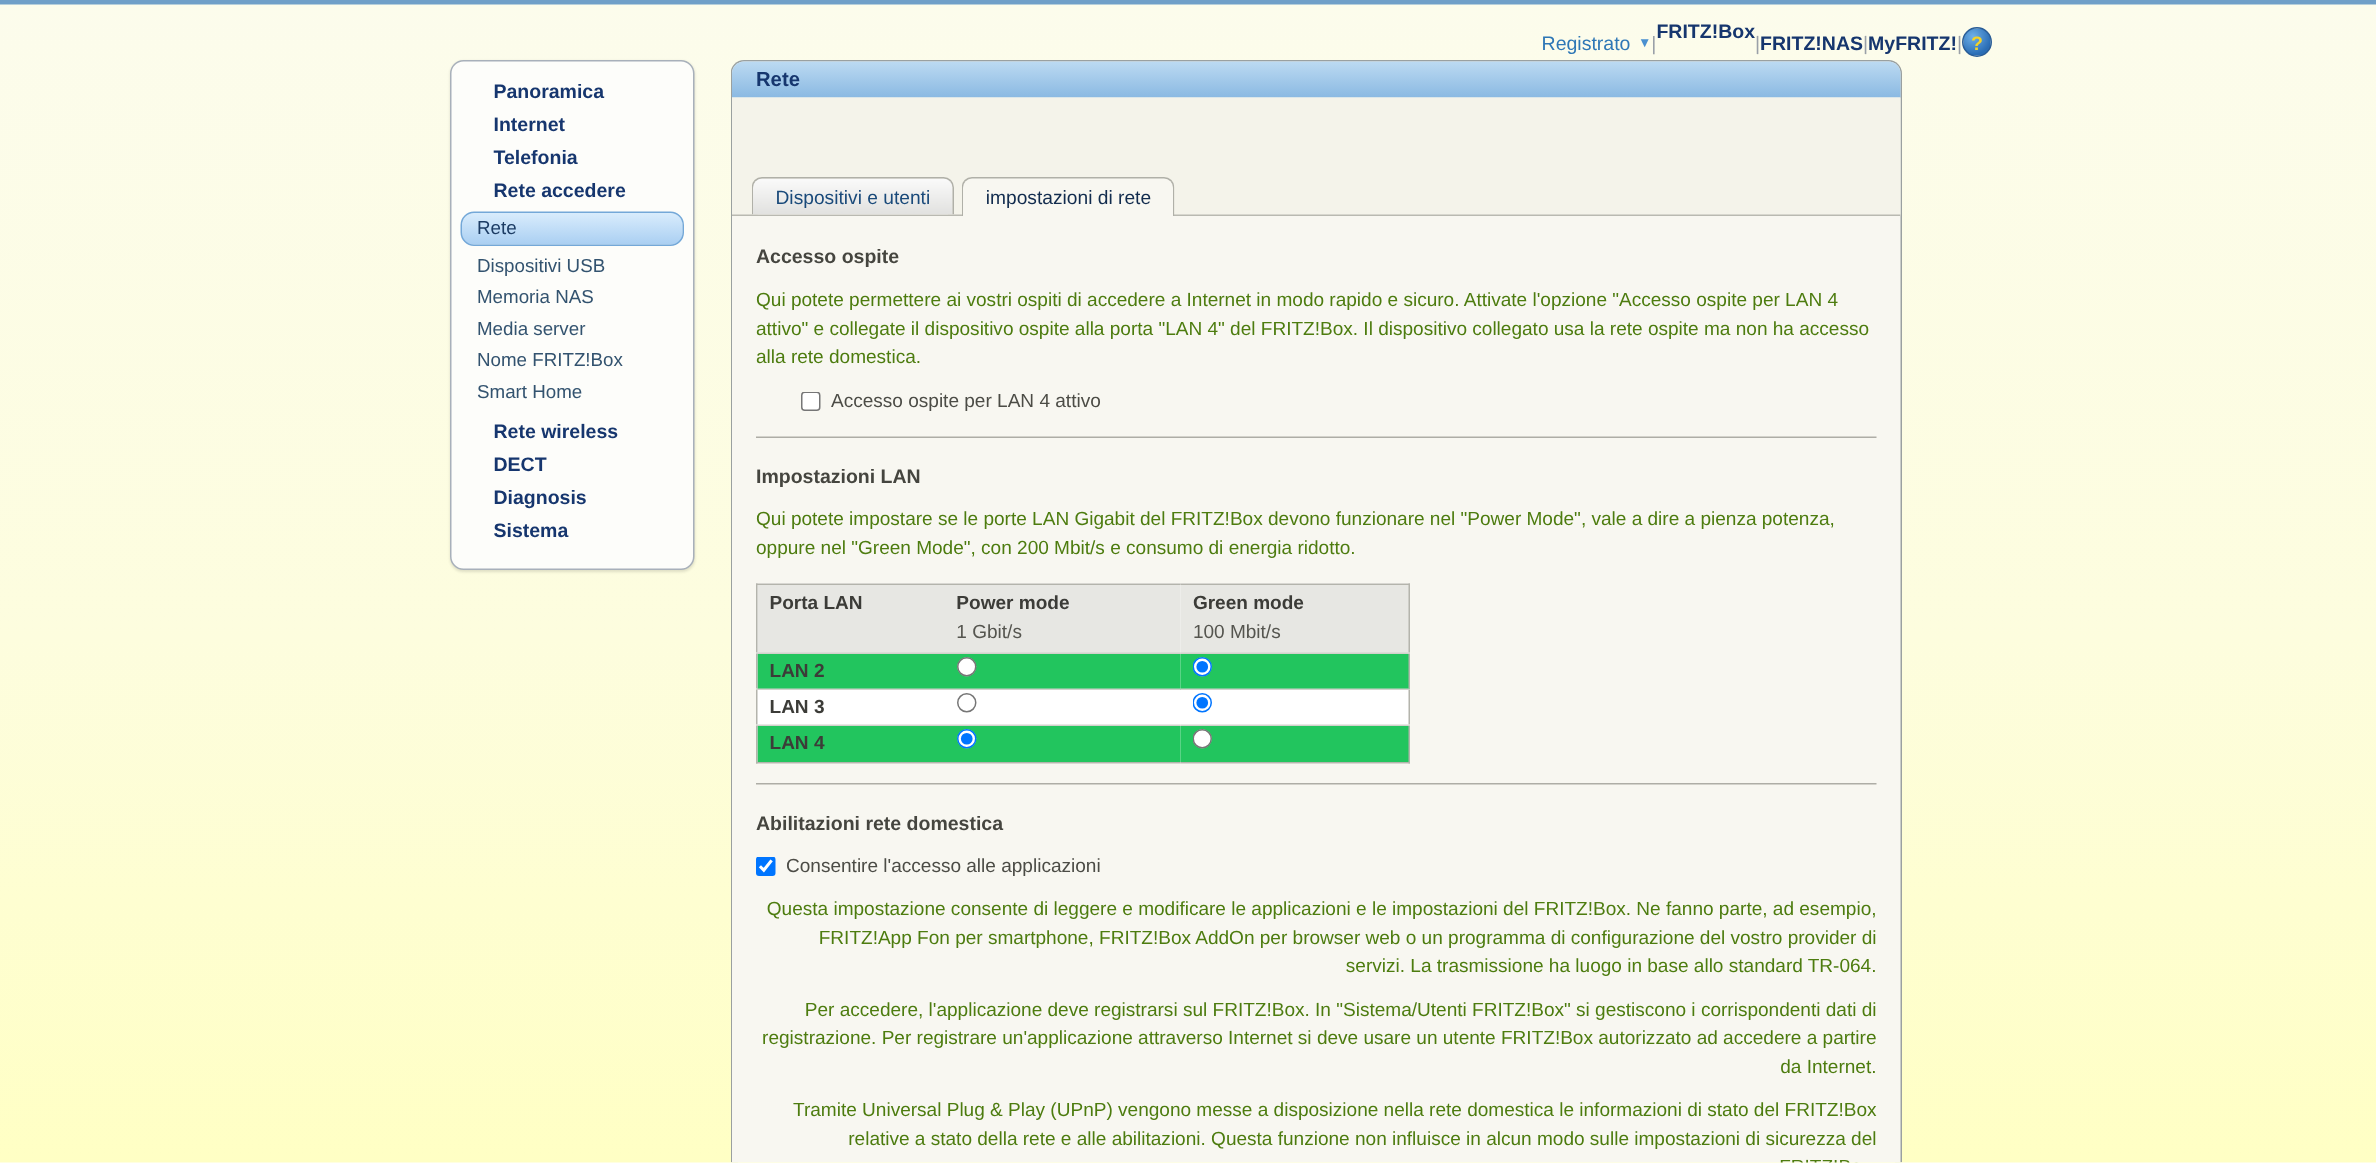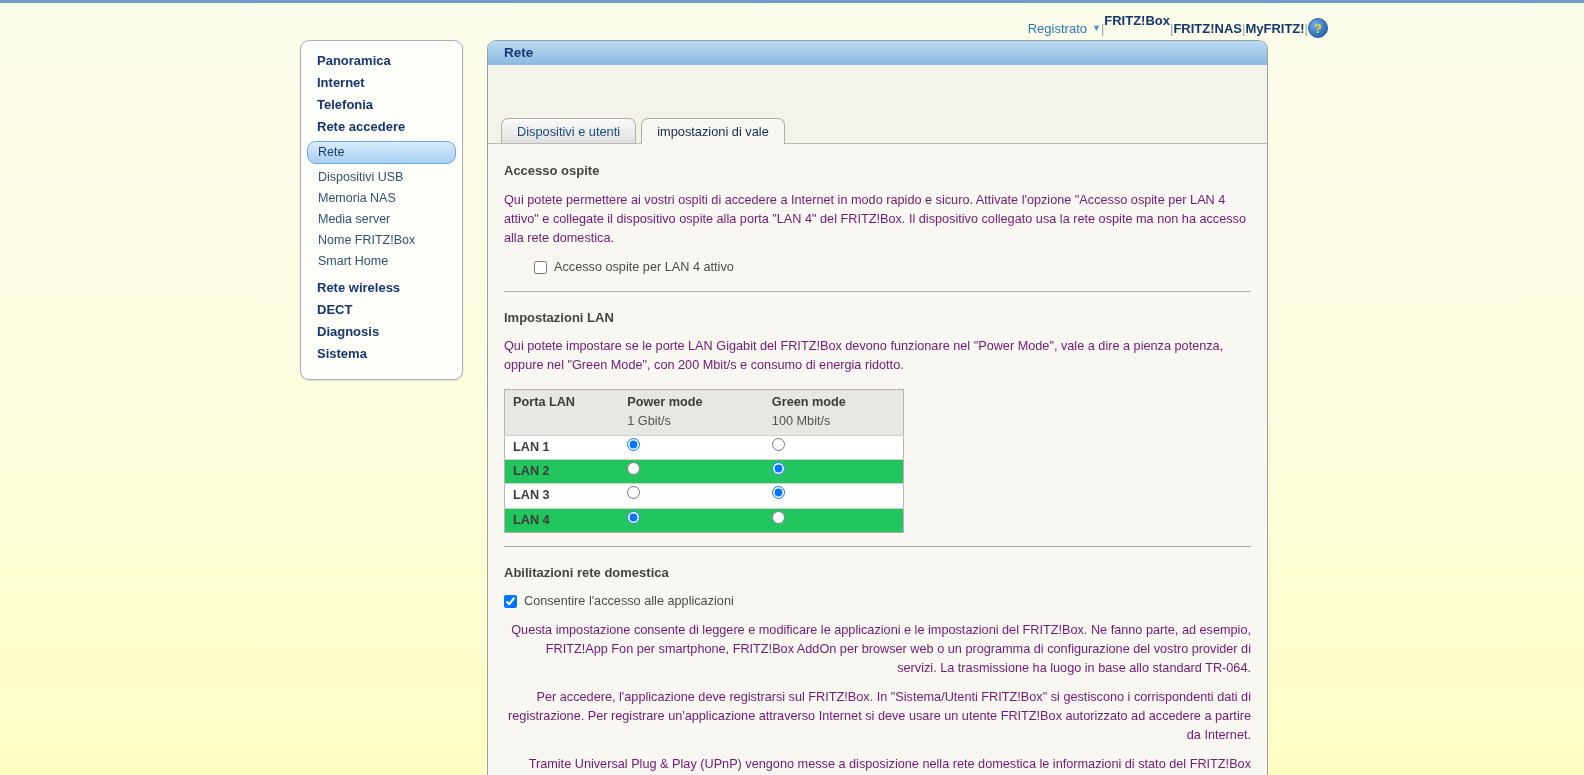--- a/index.html
+++ b/index.html
@@ -29,21 +29,21 @@
   }
 
   
   .sidebar {
     position:absolute; left:300px; top:40px; width:163px;
     background:#fdfdfa; border:1px solid #a8b0ba; border-radius:9px;
     box-shadow:0 1px 2px rgba(0,0,0,0.12);
     padding:9px 0 14px 0; font-size:13px;
   }
   .side-top {
-    padding:3px 16px; color:#16366e; font-weight:bold; cursor:pointer; line-height:16px;
+    padding:3px 28px; color:#16366e; font-weight:bold; cursor:pointer; line-height:16px;
   }
   .side-sub {
     padding:2px 12px 2px 17px; color:#33536f; cursor:pointer; line-height:17px; font-size:12.5px;
   }
   .side-sub.selected {
     margin:3px 6px; padding:2px 10px;
     background:linear-gradient(180deg,#d9ecfc 0%, #aacff2 100%);
     border:1px solid #74a8d8; border-radius:9px; color:#1c3c64;
   }
   .side-gap { height:5px; }
@@ -67,31 +67,31 @@
   .tab {
     display:inline-block; padding:5px 15px 4px 15px; margin-right:5px;
     border:1px solid #b0b0a8; border-bottom:none; border-radius:7px 7px 0 0;
     font-size:12.8px; cursor:pointer; position:relative;
   }
   .tab.inactive { background:linear-gradient(180deg,#fafafa, #e1e1df); color:#1a4a7a;margin-top:45px; }
   .tab.active { background:#f8f7f1; color:#122c4e; margin-bottom:-1px; padding-bottom:5px; }
 
   .content { padding:17px 16px 0 16px; font-size:12.7px; line-height:1.5; }
   h3.section { color:#45453f; font-size:13px; margin:0 0 10px 0; }
-  .content p { margin:0 0 10px 0; color:#701a75; }
+  .content p { margin:0 0 10px 0; color:#4d7c0f; }
   .divider { border:none; border-top:1px solid #aeada6; margin:13px 0 16px 0; }
 
   .checkrow { display:flex; align-items:center; gap:7px; margin:4px 0 10px 0; color:#4c4c46; }
   .checkrow.indent { margin-left:30px; margin-top:8px; margin-bottom:14px; }
   .checkrow input { width:13px; height:13px; cursor:pointer; }
   .opt-desc { margin-left:22px;text-align:right; }
 
   
   table.lan {
-    border-collapse:collapse; width:400px; margin:14px 0 6px 0;
+    border-collapse:collapse; width:436px; margin:14px 0 6px 0;
     border:1px solid #b4b4ac; background:#fff; font-size:12.7px;
   }
   table.lan th {
     background:#e7e7e3; text-align:left; padding:3px 8px 4px 8px;
     font-weight:bold; color:#3c3c38; vertical-align:top;
   }
   table.lan th .sub { font-weight:normal; color:#55554f; }
   table.lan td { padding:2px 8px; border-top:1px solid #d2d2cc; color:#3c3c38; }
   table.lan td.port { font-weight:bold; width:115px; }
   table.lan tr.striped td { background:#22c55e; }
@@ -134,21 +134,21 @@
   <div class="side-top">DECT</div>
   <div class="side-top">Diagnosis</div>
   <div class="side-top">Sistema</div>
 </div>
 
 <div class="panel">
   <div class="panel-header">Rete</div>
 
   <div class="tabstrip">
     <span class="tab inactive">Dispositivi e utenti</span>
-    <span class="tab active">impostazioni di vale</span>
+    <span class="tab active">impostazioni di rete</span>
   </div>
 
   <div class="content">
 
     <h3 class="section">Accesso ospite</h3>
     <p>Qui potete permettere ai vostri ospiti di accedere a Internet in modo rapido e sicuro. Attivate l'opzione "Accesso ospite per LAN 4 attivo" e collegate il dispositivo ospite alla porta "LAN 4" del FRITZ!Box. Il dispositivo collegato usa la rete ospite ma non ha accesso alla rete domestica.</p>
     <label class="checkrow indent">
       <input type="checkbox" style="">
       <span>Accesso ospite per LAN 4 attivo</span>
     </label>
@@ -170,25 +170,20 @@
             <div>Power mode</div>
             <div class="sub">1 Gbit/s</div>
           </th>
           <th>
             <div>Green mode</div>
             <div class="sub">100 Mbit/s</div>
           </th>
         </tr>
       </thead>
       <tbody>
-        <tr>
-          <td class="port">LAN 1</td>
-          <td><input type="radio" name="lan1" checked="" style=""></td>
-          <td><input type="radio" name="lan1" style=""></td>
-        </tr>
         <tr class="striped">
           <td class="port">LAN 2</td>
           <td><input type="radio" name="lan2" style=""></td>
           <td><input type="radio" name="lan2" checked="" style=""></td>
         </tr>
         <tr>
           <td class="port">LAN 3</td>
           <td><input type="radio" name="lan3" style=""></td>
           <td><input type="radio" name="lan3" checked="" style=""></td>
         </tr>

